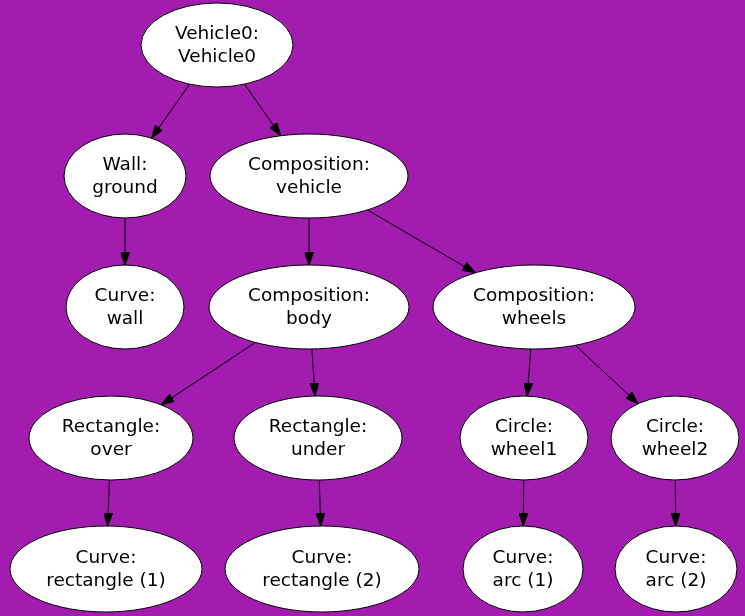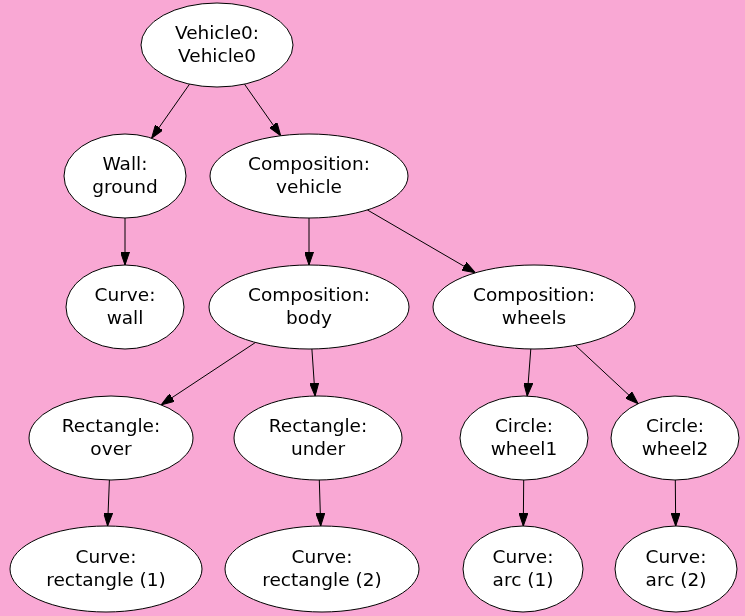--- a/index.html
+++ b/index.html
@@ -4,21 +4,21 @@
 <style>
   html, body {
     margin: 0;
     padding: 0;
     background: #ffffff;
   }
   .canvas {
     position: relative;
     width: 745px;
     height: 616px;
-    background: #f9a8d4;
+    background: #a21caf;
     overflow: hidden;
   }
   svg { display: block; }
   svg text {
     font-family: "DejaVu Sans", sans-serif;
     font-size: 18.5px;
     fill: #000000;
     text-anchor: middle;
   }
   svg ellipse {

